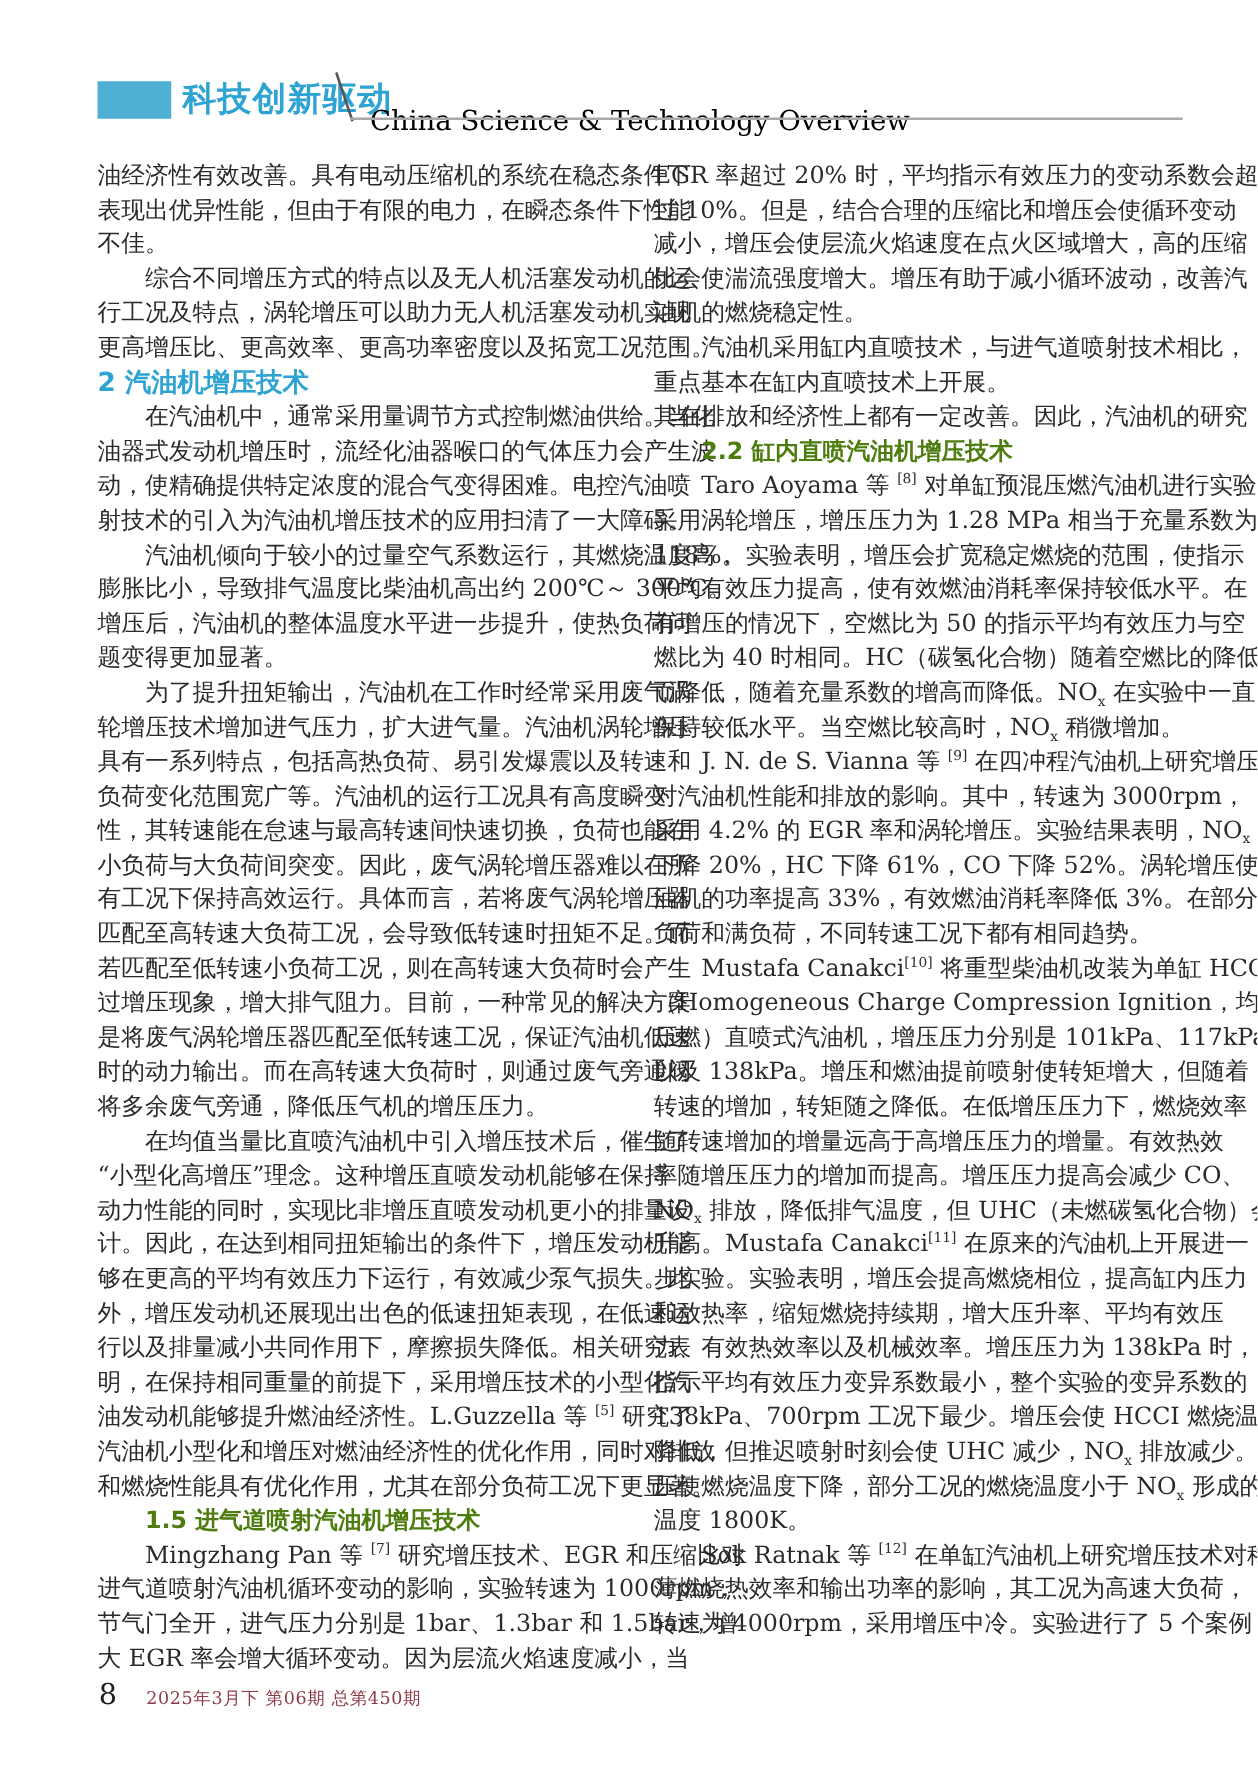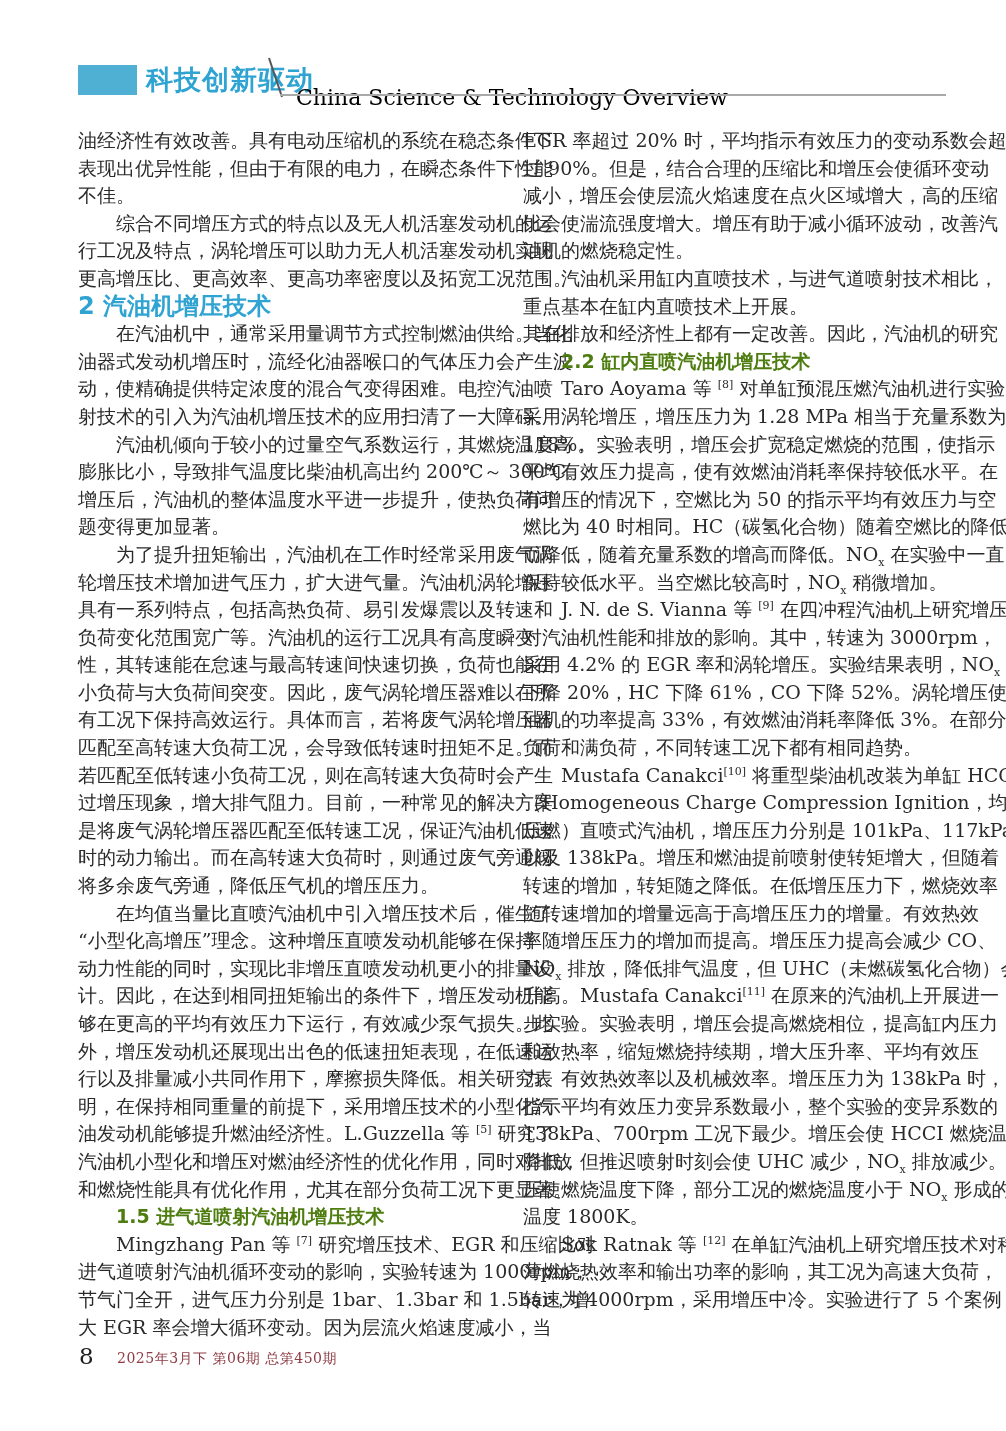--- a/index.html
+++ b/index.html
@@ -11,21 +11,21 @@
                font-weight:bold;font-size:27px;line-height:34px;color:var(--accent-text,#2FA3D2);letter-spacing:1px;}
   .header-diagonal{position:absolute;left:260px;top:55px;width:30px;height:45px;pointer-events:none;}
   .header-en{position:absolute;left:296px;top:70px;font-size:22px;color:#000000;
              font-family:"DejaVu Serif","Liberation Serif",serif;margin-top:15px;}
   .header-rule{position:absolute;left:280px;top:94px;width:666px;height:2px;background:#a9a9a9;}
   
   .columns{position:absolute;left:78px;top:127px;display:flex;gap:18px;}
   .col{width:427px;}
   .line{height:27.6px;line-height:27.6px;font-size:19px;color:#2a2a2a;white-space:nowrap;overflow:visible;}
   .line.indent{padding-left:38px;}
-  .line.h1{font-family:"DejaVu Sans","Liberation Sans",sans-serif;font-weight:bold;font-size:24px;
+  .line.h1{font-family:"DejaVu Sans","Liberation Sans",sans-serif;font-weight:bold;font-size:21px;
            color:var(--accent-text,#2FA3D2);}
   .line.h2{font-family:"DejaVu Sans","Liberation Sans",sans-serif;font-weight:bold;font-size:19px;color:#4d7c0f;}
   .line sup{font-size:11px;vertical-align:super;line-height:0;}
   .line sub{font-size:11px;vertical-align:sub;line-height:0;}
   
   .page-number{position:absolute;left:79px;top:1343px;font-size:23px;color:#1e1e1e;
                font-family:"DejaVu Serif","Liberation Serif",serif;}
   .issue-info{position:absolute;left:117px;top:1350px;font-size:14px;color:var(--issue-color,#8E3B45);
               font-family:"DejaVu Serif","Liberation Serif",serif;letter-spacing:0.5px;text-align:center;}
 </style>
@@ -84,21 +84,21 @@
         <div class="line">汽油机小型化和增压对燃油经济性的优化作用，同时对排放</div>
         <div class="line">和燃烧性能具有优化作用，尤其在部分负荷工况下更显著。</div>
         <div class="line h2 indent">1.5 进气道喷射汽油机增压技术</div>
         <div class="line indent">Mingzhang Pan 等 <sup>[7]</sup> 研究增压技术、EGR 和压缩比对</div>
         <div class="line">进气道喷射汽油机循环变动的影响，实验转速为 1000rpm，</div>
         <div class="line">节气门全开，进气压力分别是 1bar、1.3bar 和 1.5bar，增</div>
         <div class="line">大 EGR 率会增大循环变动。因为层流火焰速度减小，当</div>
       </div>
     <div class="col">
         <div class="line">EGR 率超过 20% 时，平均指示有效压力的变动系数会超</div>
-        <div class="line">过 90%。但是，结合合理的压缩比和增压会使循环变动</div>
+        <div class="line">过 10%。但是，结合合理的压缩比和增压会使循环变动</div>
         <div class="line">减小，增压会使层流火焰速度在点火区域增大，高的压缩</div>
         <div class="line">比会使湍流强度增大。增压有助于减小循环波动，改善汽</div>
         <div class="line">油机的燃烧稳定性。</div>
         <div class="line indent">汽油机采用缸内直喷技术，与进气道喷射技术相比，</div>
         <div class="line">重点基本在缸内直喷技术上开展。</div>
         <div class="line">其在排放和经济性上都有一定改善。因此，汽油机的研究</div>
         <div class="line h2 indent">2.2 缸内直喷汽油机增压技术</div>
         <div class="line indent">Taro Aoyama 等 <sup>[8]</sup> 对单缸预混压燃汽油机进行实验。</div>
         <div class="line">采用涡轮增压，增压压力为 1.28 MPa 相当于充量系数为</div>
         <div class="line">118%。实验表明，增压会扩宽稳定燃烧的范围，使指示</div>

